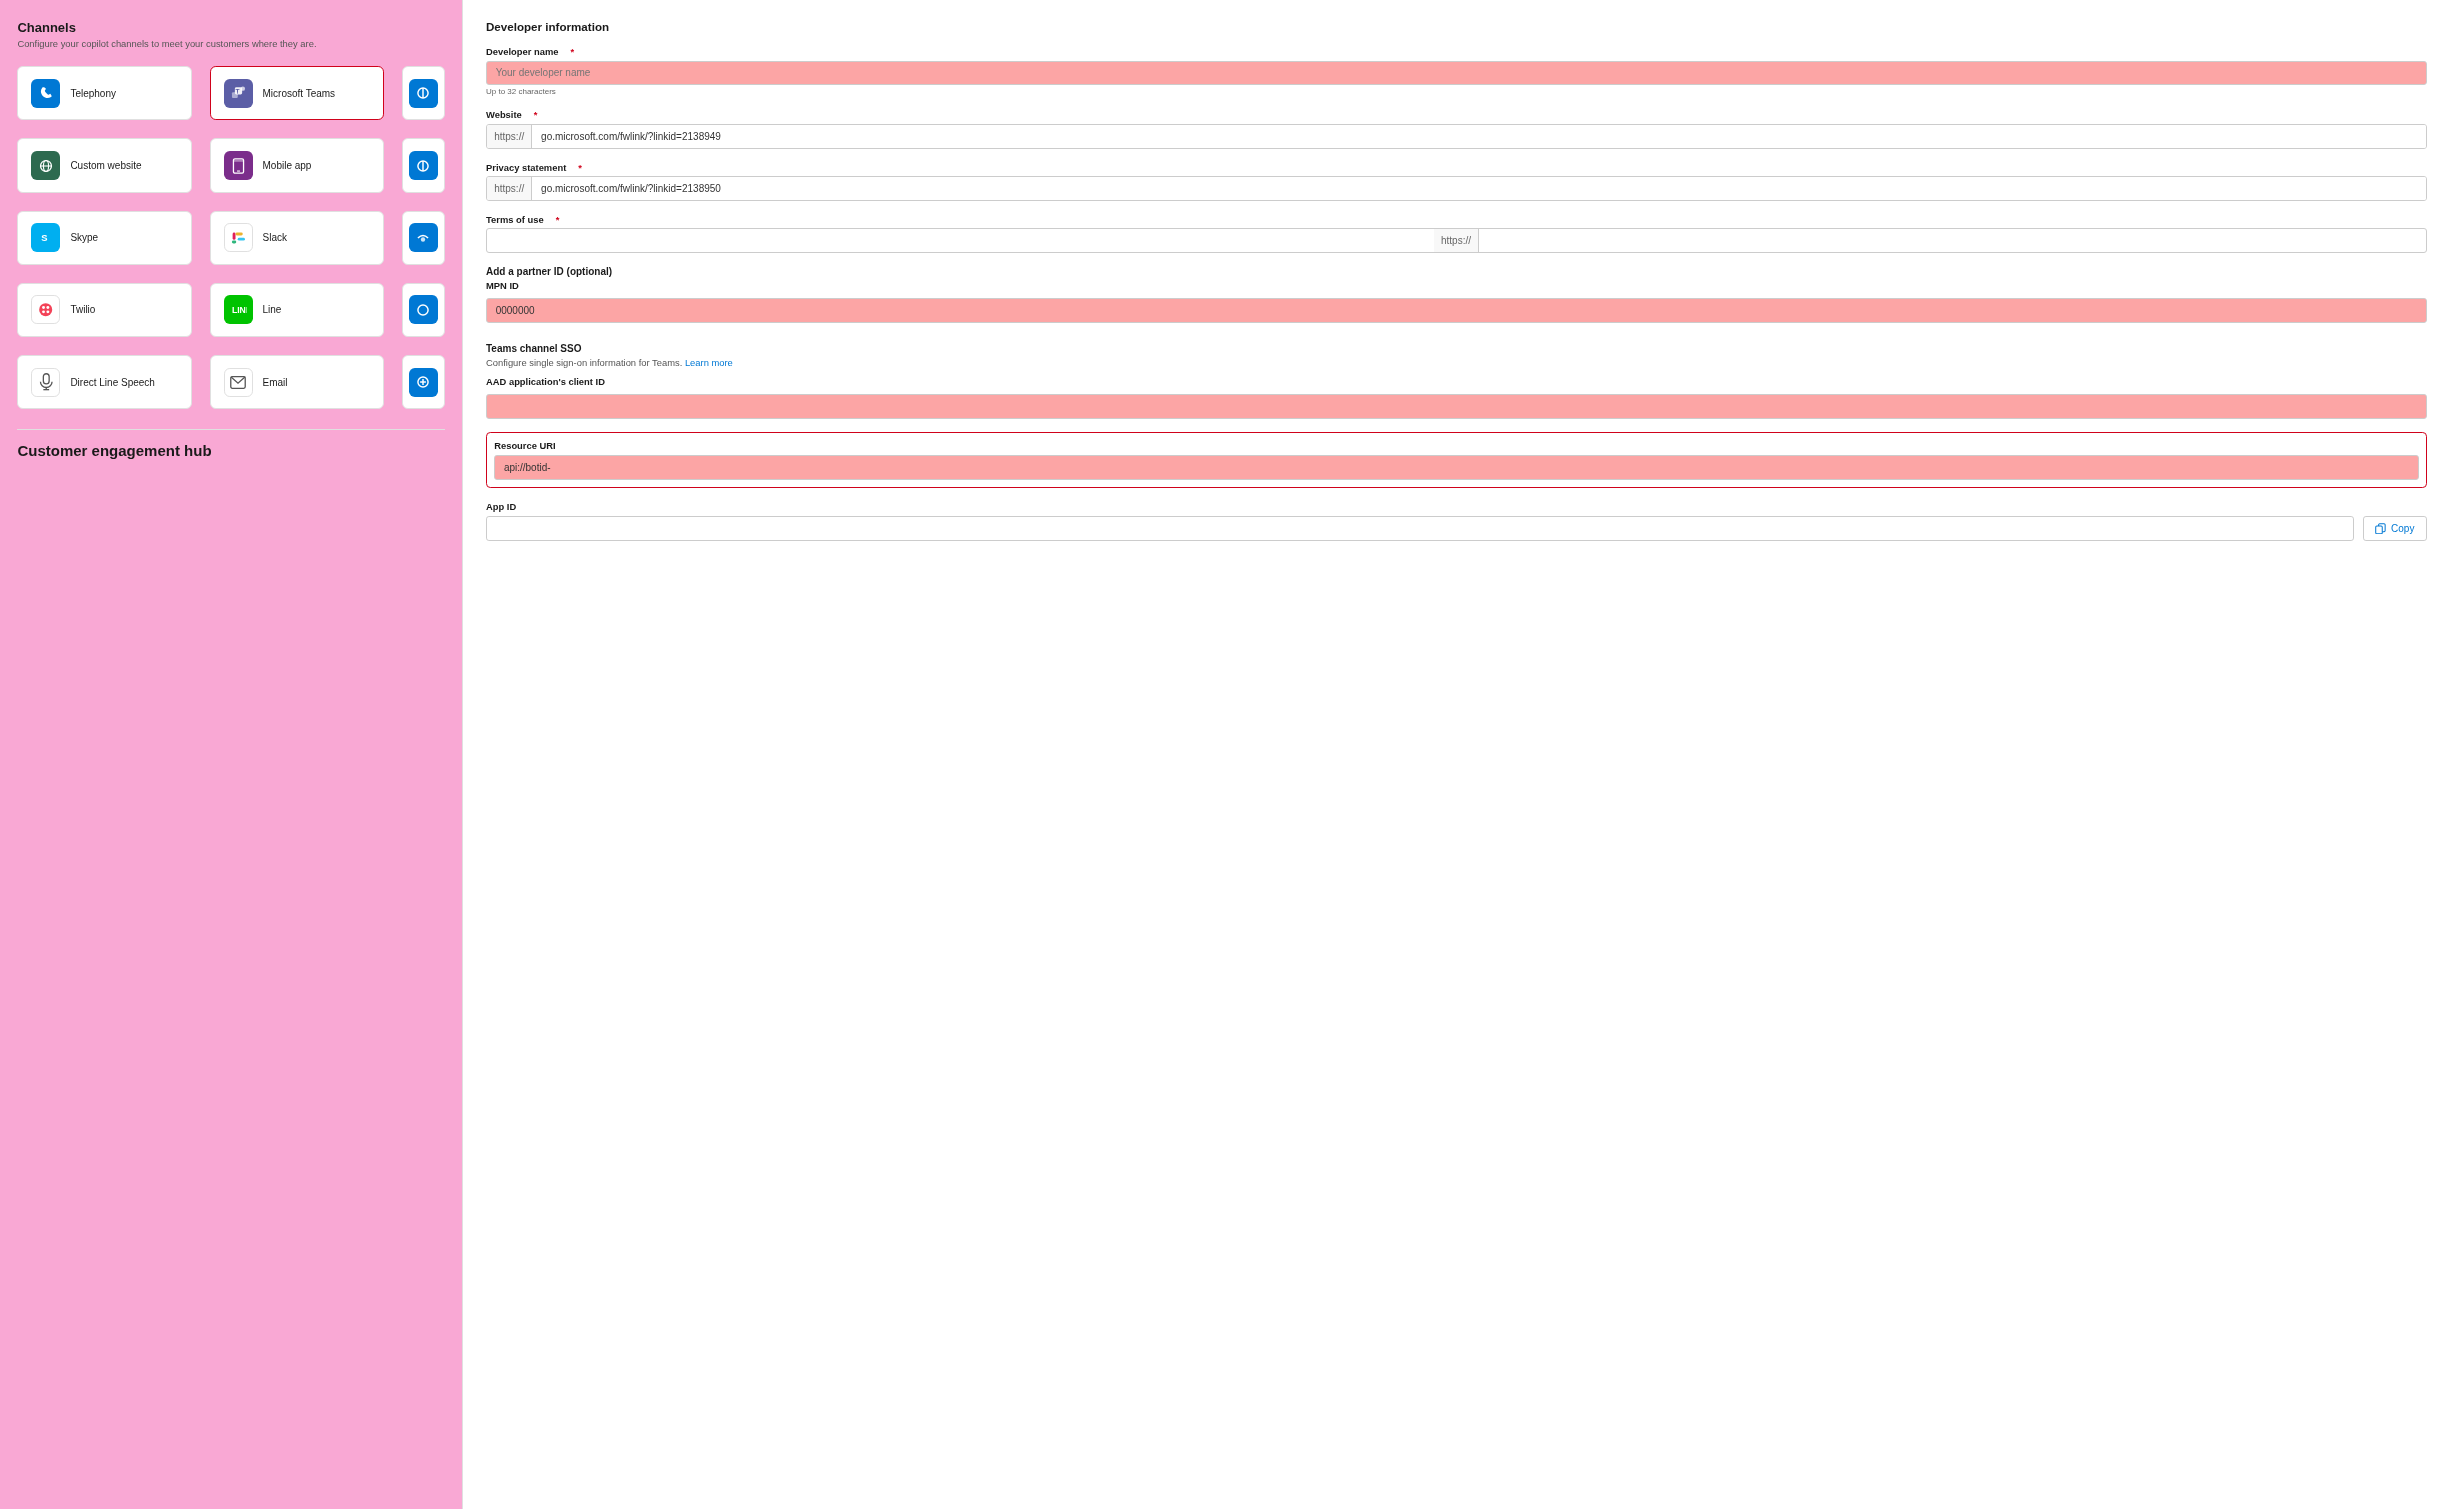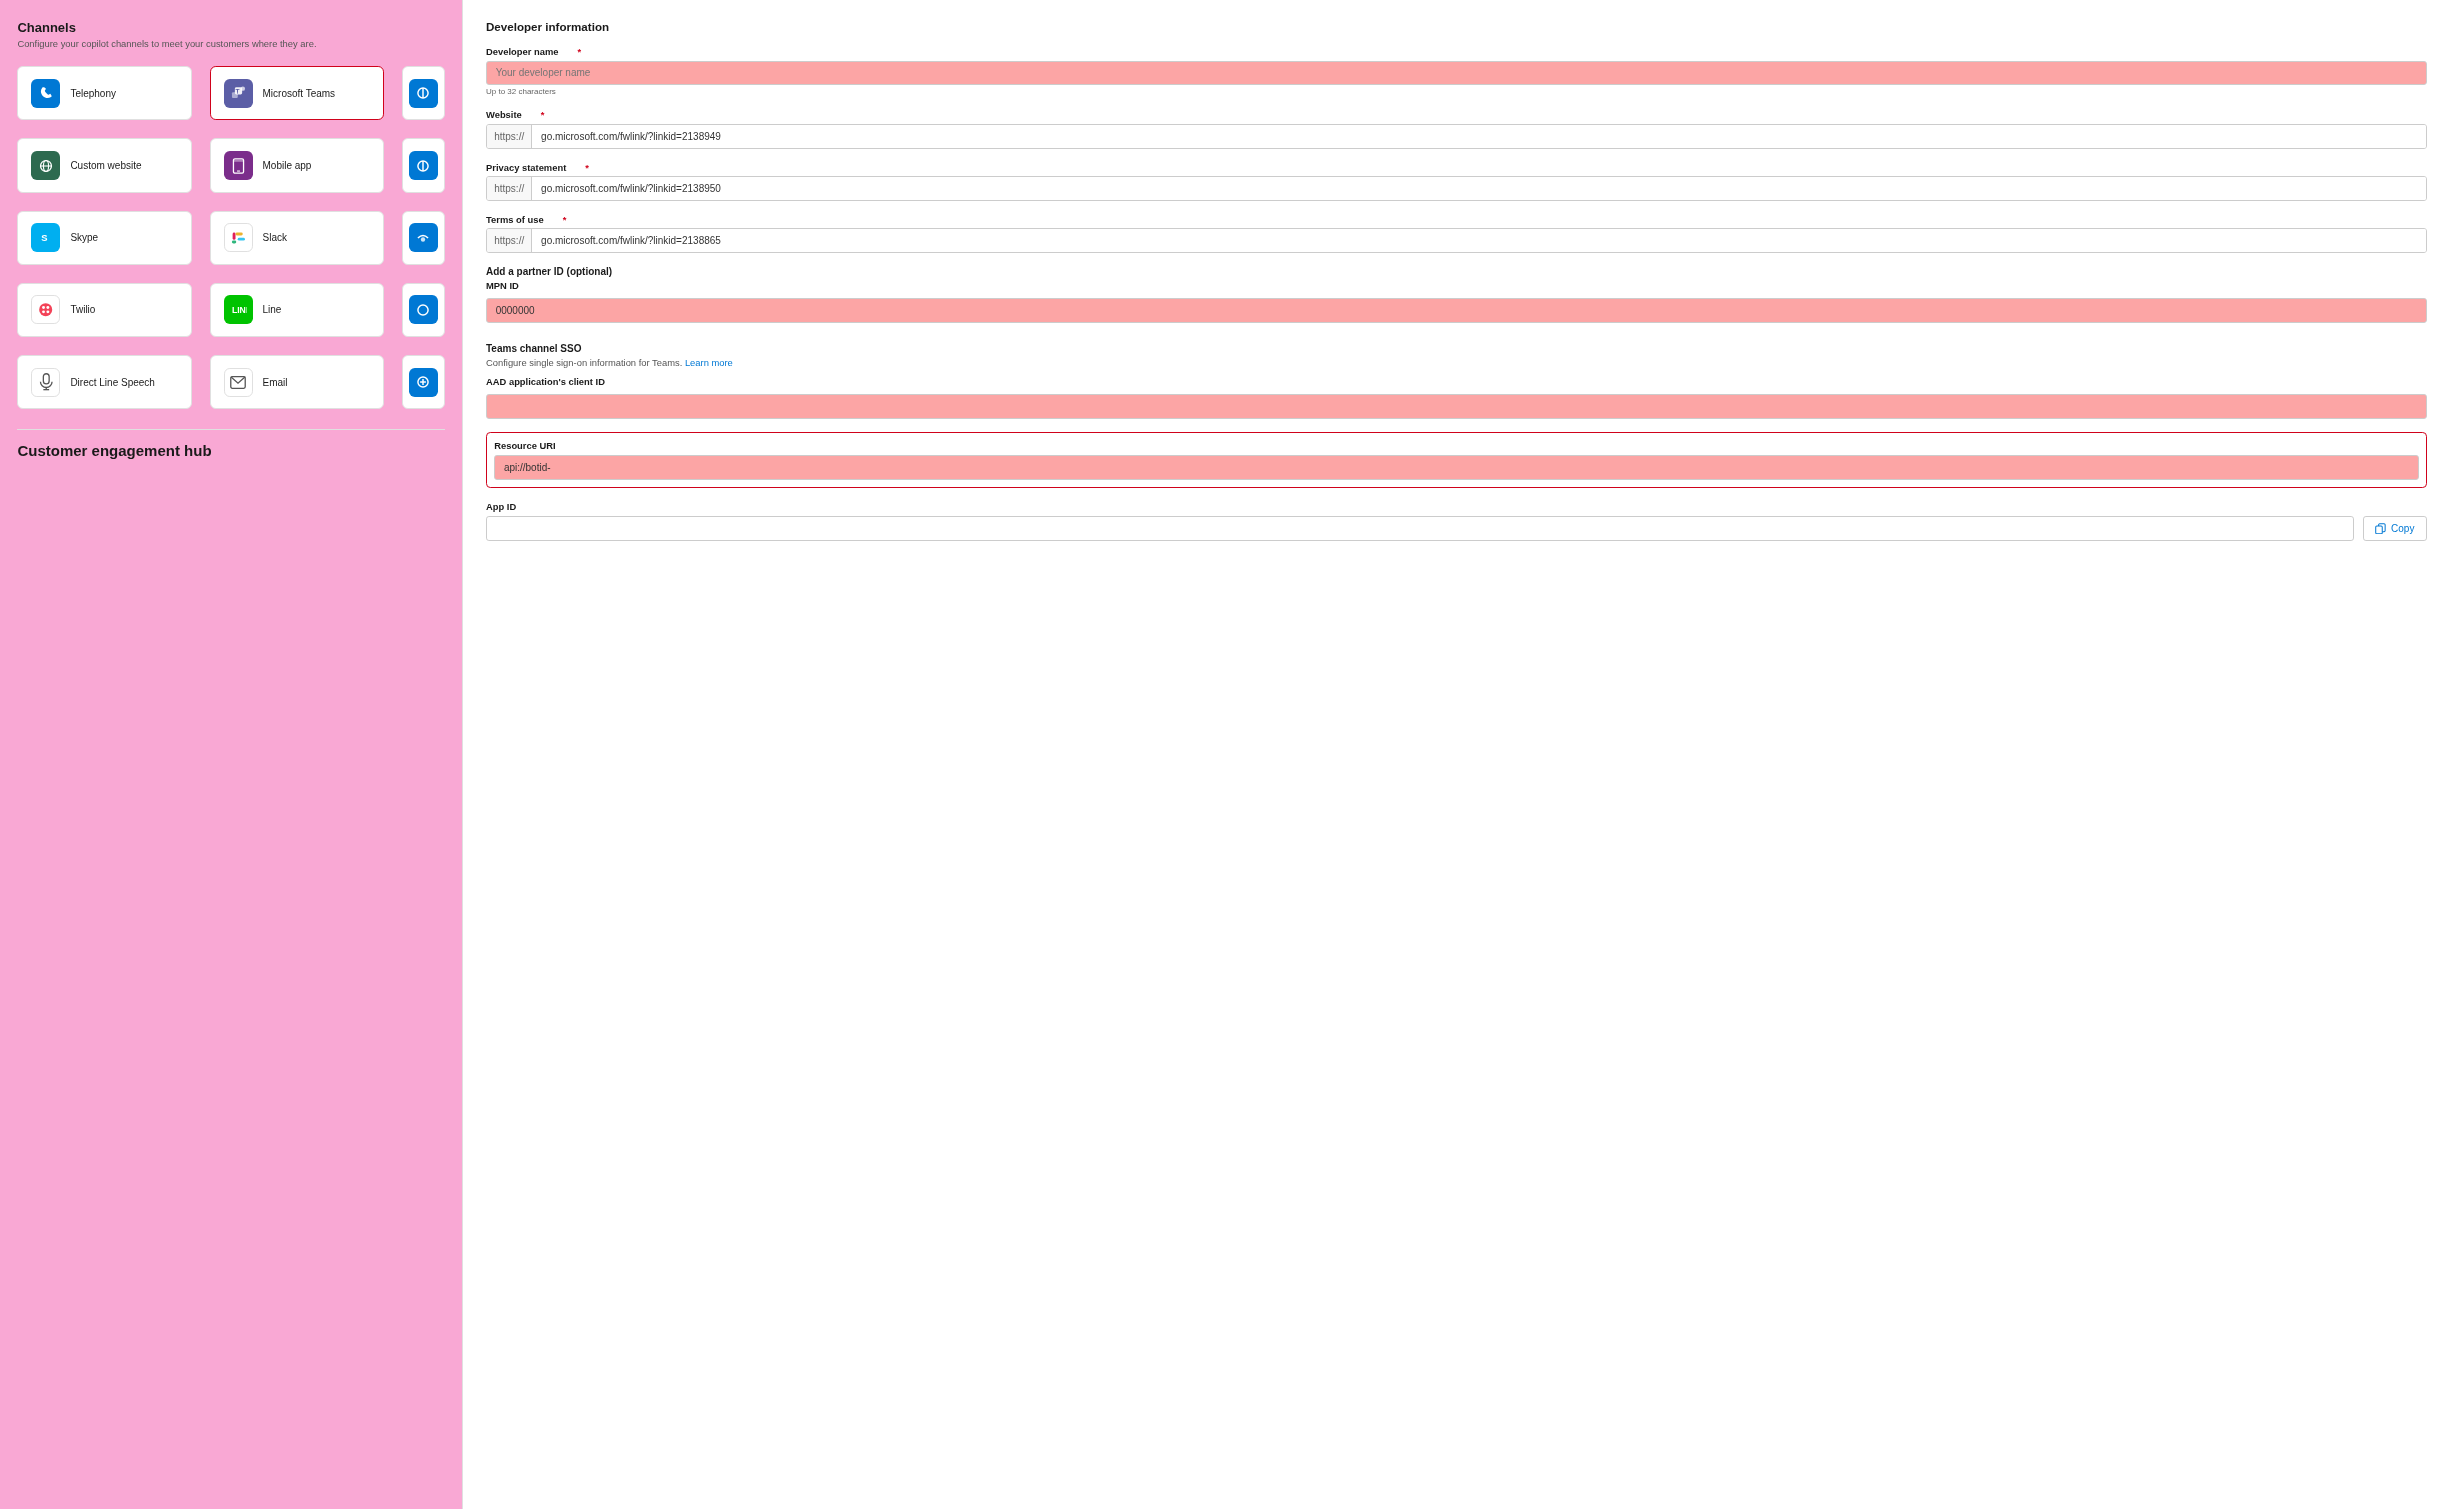--- a/index.html
+++ b/index.html
@@ -110,21 +110,21 @@
     .field-group {
       margin-bottom: 13px;
     }
     .field-label {
       font-size: 9.4px;
       font-weight: 600;
       color: #1a1a1a;
       margin-bottom: 3.6px;
       display: flex;
       align-items: center;
-      gap: 19px;
+      gap: 12px;
     }
     .field-label .required {
       color: #d0021b;
     }
     .field-input {
       width: 100%;
       border: 0.7px solid #ccc;
       border-radius: 2.9px;
       padding: 5.8px 8.7px;
       font-size: 10px;
@@ -446,21 +446,20 @@
     </div>
   </div>
 
   <div class="field-group">
     <div class="field-label">
       <span>Terms of use</span>
       <span class="required">*</span>
     </div>
     <div class="website-input-wrap">
       <span class="website-prefix">https://</span>
-      <input class="website-input-inner" type="text" value="go.microsoft.com/fwlink/?linkid=2138865" style="">
     </div>
   </div>
 
   <div class="partner-section">
     <div class="partner-title">Add a partner ID (optional)</div>
     <div class="field-label">MPN ID</div>
     <input class="field-input" type="text" style="margin-top: 3.6px;" value="0000000">
   </div>
 
   <div class="sso-section">

